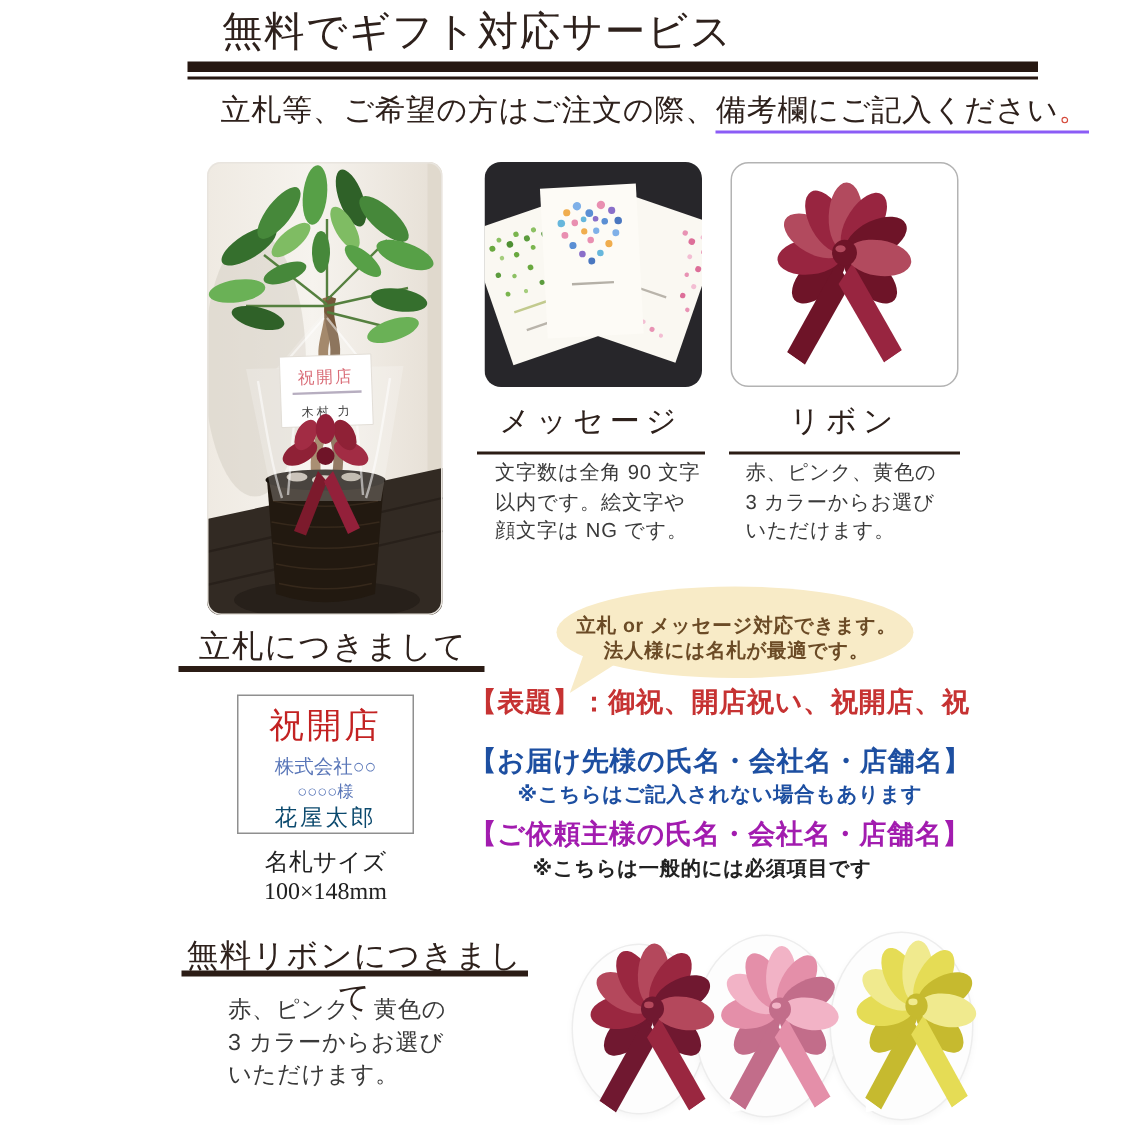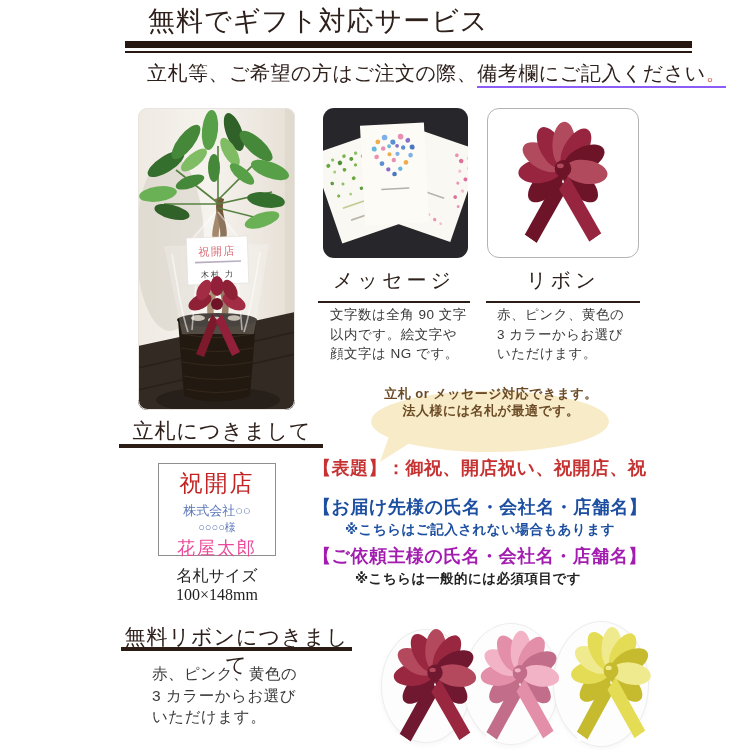--- a/index.html
+++ b/index.html
@@ -33,27 +33,27 @@
 
   
   .sec-heading{font-size:21px;color:#2e211c;letter-spacing:1px;text-align:center;}
   .tatefuda-head{left:120px;top:417px;width:204px;}
   .thick-rule{height:4px;background:#2b1c15;}
   .tatefuda-rule{left:119px;top:444px;width:204px;}
 
   .bubble{left:371px;top:391px;width:238px;height:61px;background:#f8ebc7;border-radius:50%;}
   .bubble-tail{left:377px;top:432px;width:36px;height:30px;background:#f8ebc7;
                clip-path:polygon(8% 100%,36% 6%,100% 30%);}
-  .bubble-text{left:383px;top:385px;width:216px;text-align:center;font-size:13px;line-height:17px;color:#6b4b26;font-weight:600;letter-spacing:0.5px;}
+  .bubble-text{left:383px;top:408px;width:216px;text-align:center;font-size:13px;line-height:17px;color:#6b4b26;font-weight:600;letter-spacing:0.5px;}
 
   .sample-card{left:158px;top:463px;width:118px;height:93px;background:#fff;border:1px solid #8f8f8f;box-sizing:border-box;text-align:center;}
   .sc-title{margin-top:4px;font-size:23px;color:#c32222;letter-spacing:2px;}
   .sc-company{margin-top:3px;font-size:13px;color:#5976b8;}
   .sc-recipient{font-size:11px;color:#5976b8;}
-  .sc-sender{margin-top:1px;font-size:18px;color:#ec4899;letter-spacing:2px;}
+  .sc-sender{margin-top:1px;font-size:15px;color:#0c4a6e;letter-spacing:2px;}
   .card-caption{left:158px;top:566px;width:118px;text-align:center;font-size:16px;color:#222;line-height:19px;}
 
   .note{left:313px;font-weight:600;letter-spacing:0.5px;}
   .note-big{font-size:18px;}
   .note-small{font-size:13.5px;}
 
   
   .bottom-head{left:121px;top:623px;width:231px;}
   .bottom-rule{left:121px;top:647px;width:231px;}
   .bottom-desc{left:152px;top:663px;font-size:15.5px;color:#3a3a3a;line-height:21.5px;letter-spacing:0.5px;}

